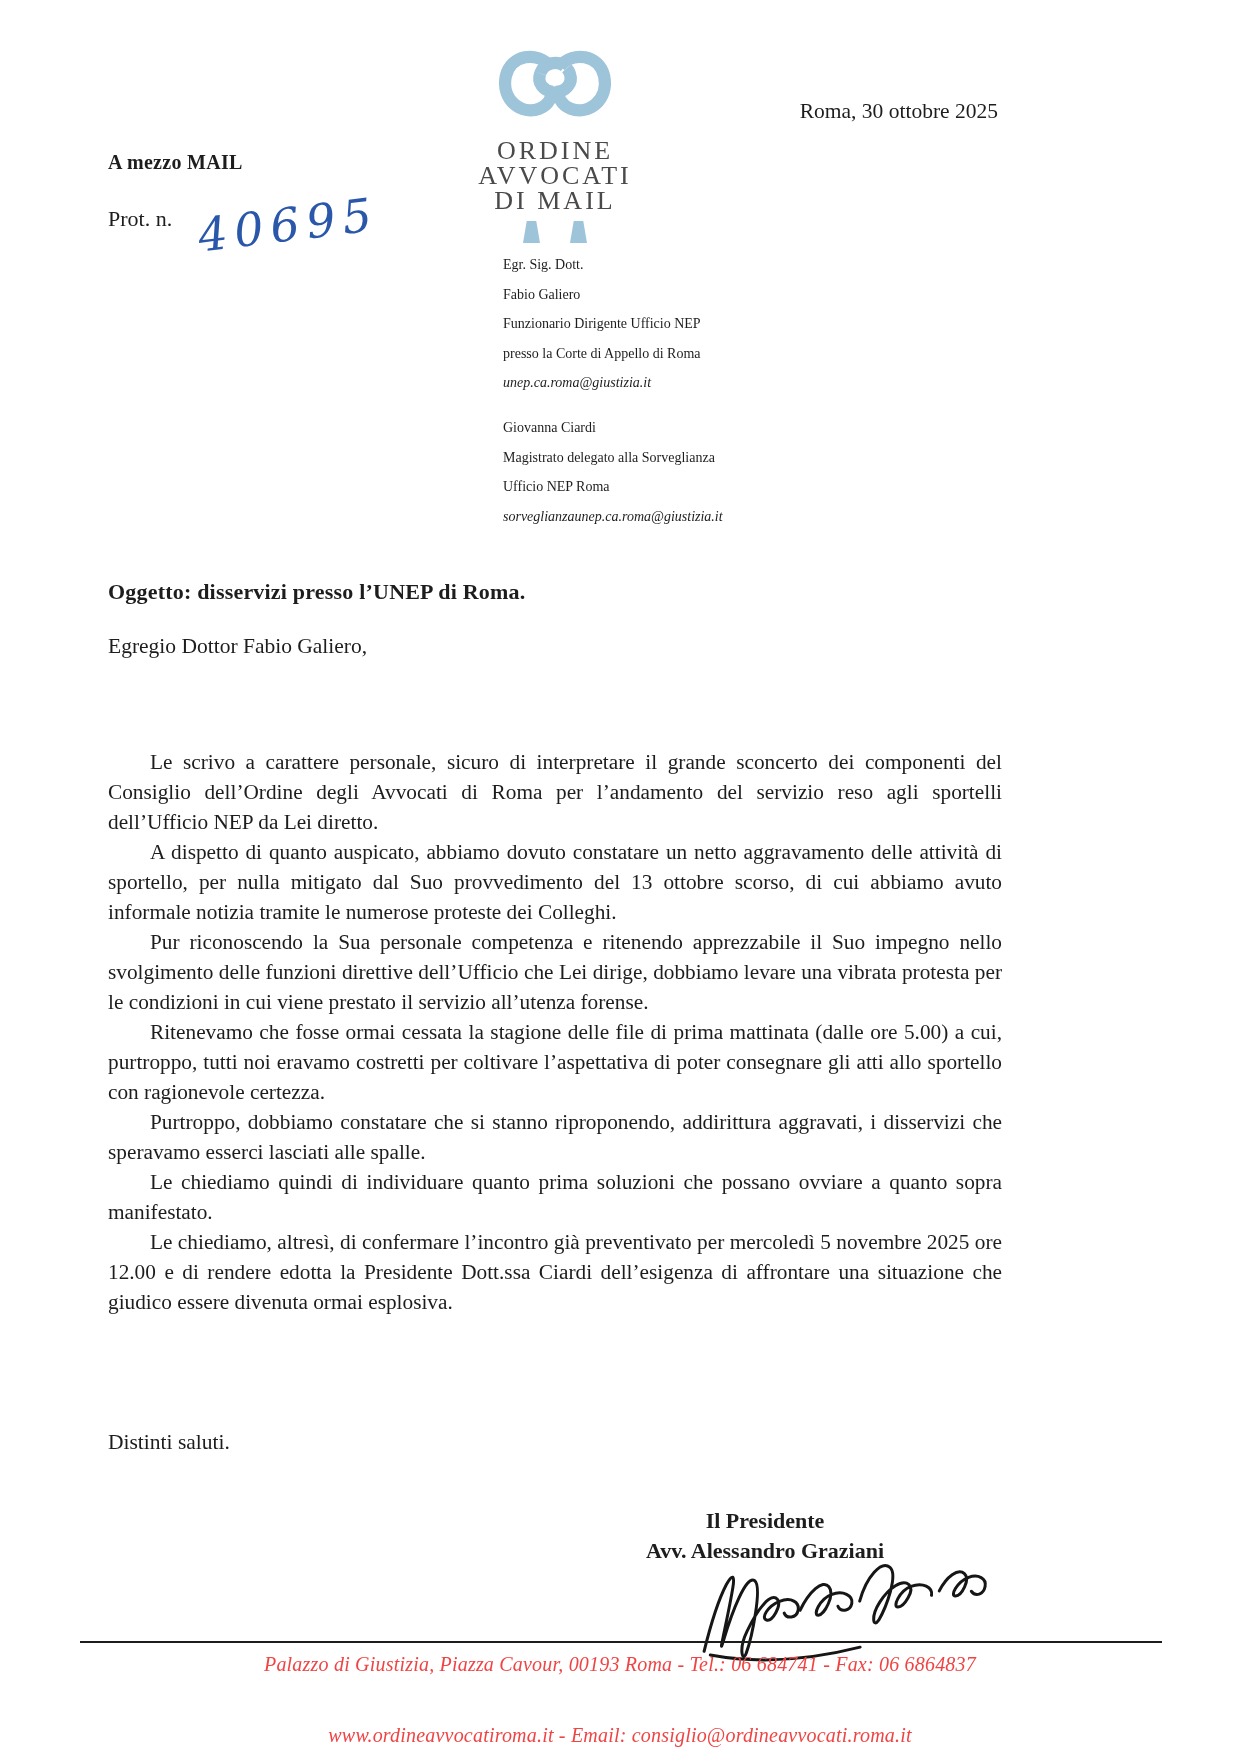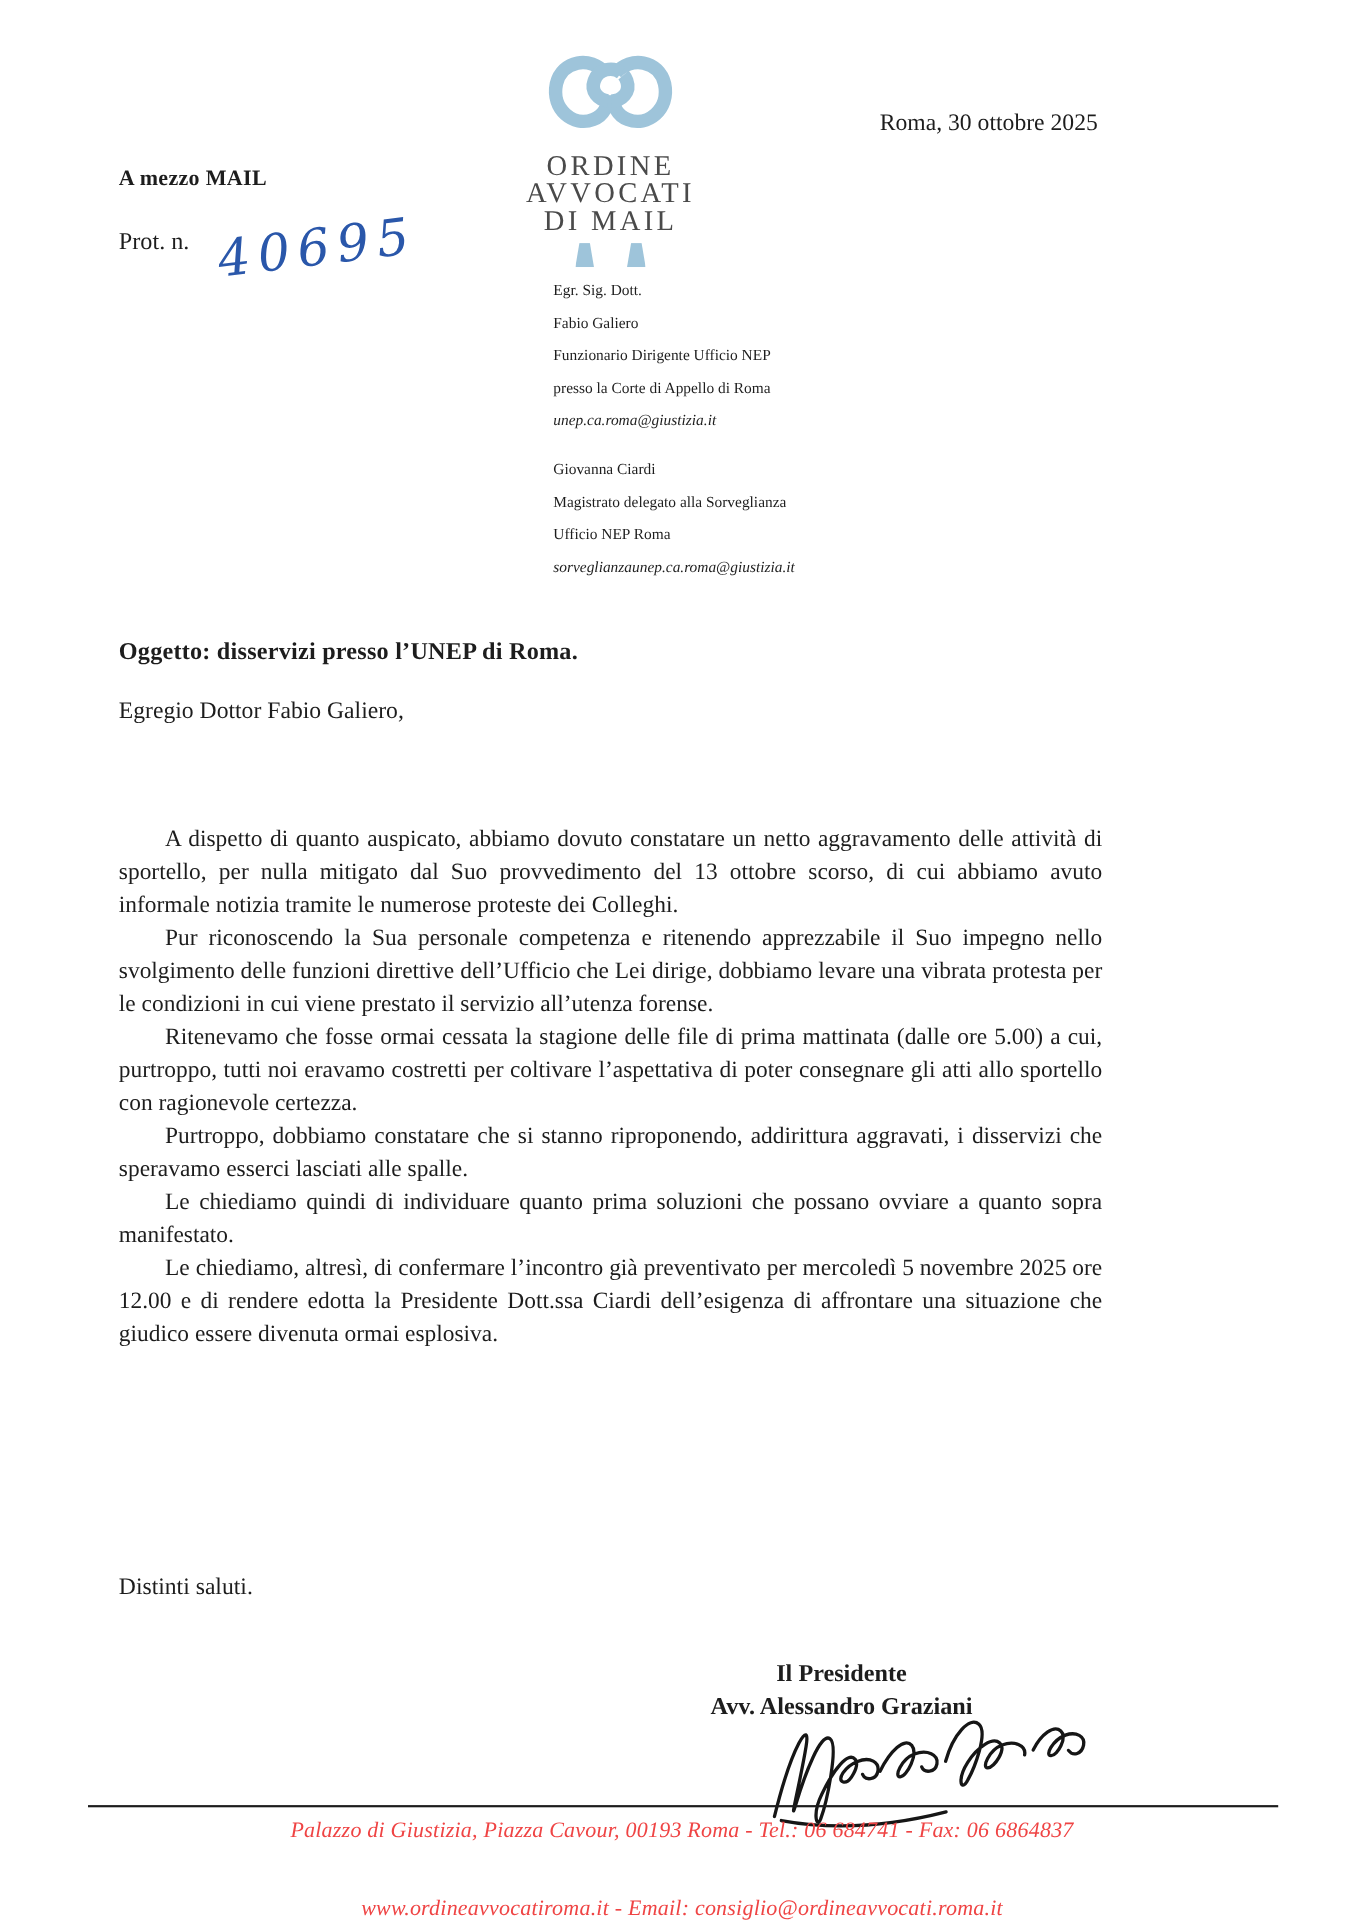--- a/index.html
+++ b/index.html
@@ -113,20 +113,21 @@
     <div>Magistrato delegato alla Sorveglianza</div>
     <div>Ufficio NEP Roma</div>
     <div class="email">sorveglianzaunep.ca.roma@giustizia.it</div>
   </div>
 
   <div class="abs subject">Oggetto: disservizi presso l’UNEP di Roma.</div>
 
   <div class="abs salutation">Egregio Dottor Fabio Galiero,</div>
 
   <div class="abs body-block">
+    <p>Le scrivo a carattere personale, sicuro di interpretare il grande sconcerto dei componenti del Consiglio dell’Ordine degli Avvocati di Roma per l’andamento del servizio reso agli sportelli dell’Ufficio NEP da Lei diretto.</p>
     <p>A dispetto di quanto auspicato, abbiamo dovuto constatare un netto aggravamento delle attività di sportello, per nulla mitigato dal Suo provvedimento del 13 ottobre scorso, di cui abbiamo avuto informale notizia tramite le numerose proteste dei Colleghi.</p>
     <p>Pur riconoscendo la Sua personale competenza e ritenendo apprezzabile il Suo impegno nello svolgimento delle funzioni direttive dell’Ufficio che Lei dirige, dobbiamo levare una vibrata protesta per le condizioni in cui viene prestato il servizio all’utenza forense.</p>
     <p>Ritenevamo che fosse ormai cessata la stagione delle file di prima mattinata (dalle ore 5.00) a cui, purtroppo, tutti noi eravamo costretti per coltivare l’aspettativa di poter consegnare gli atti allo sportello con ragionevole certezza.</p>
     <p>Purtroppo, dobbiamo constatare che si stanno riproponendo, addirittura aggravati, i disservizi che speravamo esserci lasciati alle spalle.</p>
     <p>Le chiediamo quindi di individuare quanto prima soluzioni che possano ovviare a quanto sopra manifestato.</p>
     <p>Le chiediamo, altresì, di confermare l’incontro già preventivato per mercoledì 5 novembre 2025 ore 12.00 e di rendere edotta la Presidente Dott.ssa Ciardi dell’esigenza di affrontare una situazione che giudico essere divenuta ormai esplosiva.</p>
   </div>
 
   <div class="abs closing">Distinti saluti.</div>
 

